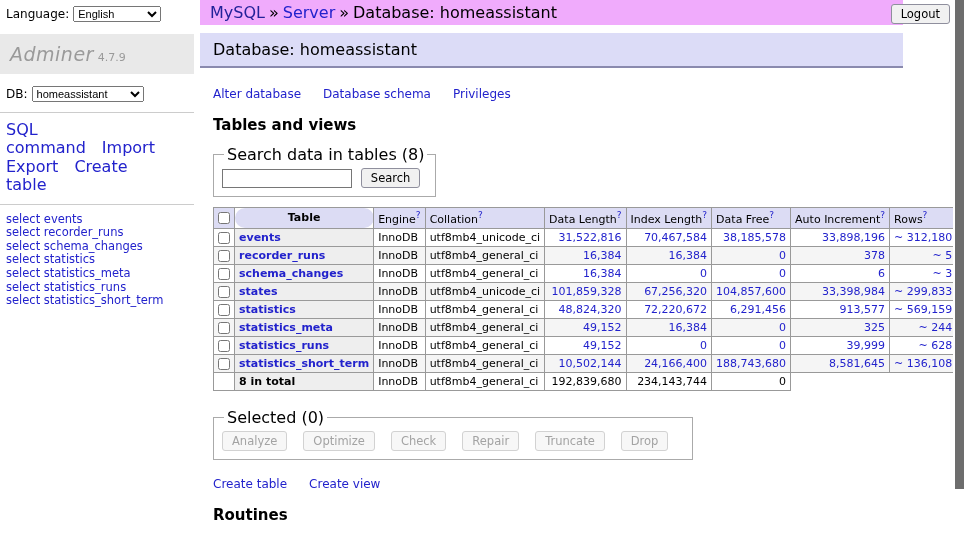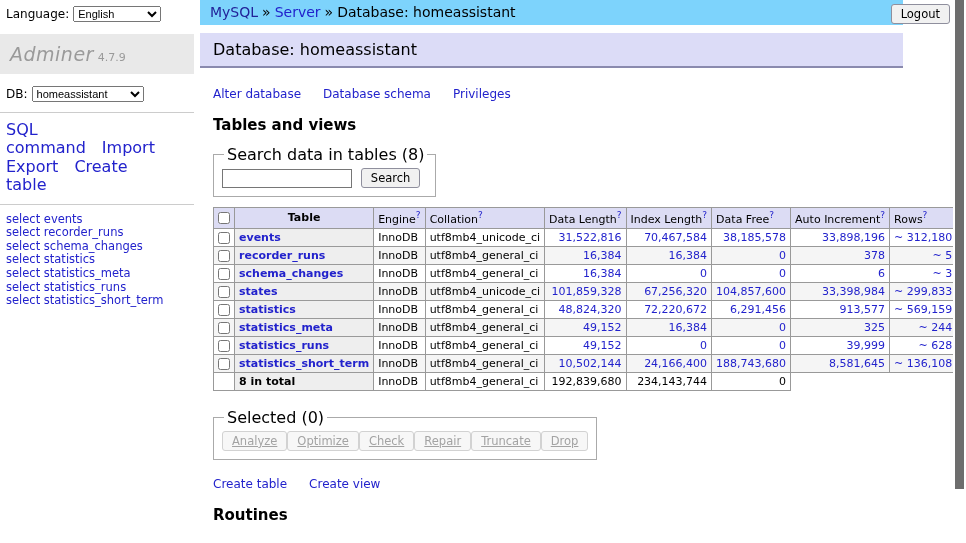--- a/index.html
+++ b/index.html
@@ -17,21 +17,21 @@
   .db-row { padding:12px 5px 10px 6px; font-size:12px; }
   .db-row select { width:112px; font-size:11px; margin-left:4px; }
   .sidebar hr { border:none; border-top:1px solid #ccc; margin:0; }
   .cmd-links { padding:8px 6px 9px 6px; line-height:1.15; }
   .cmd-links a { margin-right:16px; font-size:16px; }
   .side-list { padding:8px 6px; }
   .side-list a { display:block; font-size:11.5px; line-height:1.1; padding-bottom:1px; }
 
   
   .main { position:absolute; left:200px; top:0; width:703px; }
-  .breadcrumb { background:#7dd3fc; height:25px; line-height:25px; padding-left:10px; font-size:14px; }
+  .breadcrumb { background:#f0abfc; height:25px; line-height:25px; padding-left:10px; font-size:16px; }
   .breadcrumb .sep { color:#000; padding:0 4px; }
   .breadcrumb .bc-mysql { color:#222299; }
   .breadcrumb .current { color:#000; }
   .title-bar { margin-top:8px; background:#dcdcf7; border-bottom:2px solid #8a8aae;
                height:35px; line-height:33px; padding-left:13px; font-size:16px; }
   .content { padding-left:13px; }
   .action-links { margin-top:19px; }
   .action-links a, .link-row a { margin-right:22px; font-size:12px; }
   h3 { font-size:15px; font-weight:bold; margin:15px 0 0; }
 
@@ -40,35 +40,35 @@
   .search-fs input[type=text] { width:130px; height:19px; border:1px solid #767676; font-size:11px; padding:1px 3px; }
   button { font-size:11.5px; padding:2px 9px; border:1px solid #8f8f9d; border-radius:3px;
            background:#f1f1f1; color:#000; cursor:pointer; font-family:inherit; }
   button:disabled { border-color:#d2d2d2; background:#f7f7f7; color:#a3a3a3; cursor:default; }
   .search-fs button { margin-left:5px; }
 
   
   table { border-collapse:collapse; margin-top:10px; font-size:11px; }
   th, td { border:1px solid #999; padding:2px 4px; height:17px; white-space:nowrap; }
   thead th { background:#dcdcf4; font-weight:normal; text-align:left; }
-  thead th.col-table { font-weight:bold; text-align:center; }
+  thead th.col-table { font-weight:bold; text-align:center;border-radius:10px; }
   tbody th { background:#eee; text-align:left; }
   tbody th a { font-weight:bold; }
   tr.alt td { background:#f5f5f5; }
   td.num { text-align:right; }
   sup.help { font-size:9px; color:#2222cc; cursor:pointer; }
   .chk { text-align:center; width:18px; }
   input[type=checkbox] { width:12px; height:12px; vertical-align:middle; }
   tr.total th, tr.total td { background:#fff; }
   tr.total th { background:#eee; font-weight:bold; }
   tr.total td.num { color:#000; }
 
   
   .selected-fs { margin-top:17px; }
-  .selected-fs .btn-row button { margin-right:0;text-decoration:underline; }
+  .selected-fs .btn-row button { margin-right:16px; }
   .move-row { margin-top:8px; font-size:12.5px; }
   .move-row select { width:120px; font-size:11px; margin:0 4px; }
   .move-row button { margin-right:4px; }
   .move-row label { font-size:12px; }
 
   .link-row { margin-top:17px; }
 
   
   .logout-btn { position:absolute; top:4px; right:16px; }
   .scrollbar { position:absolute; right:0; top:0; width:13px; height:543px; background:#fff; }

